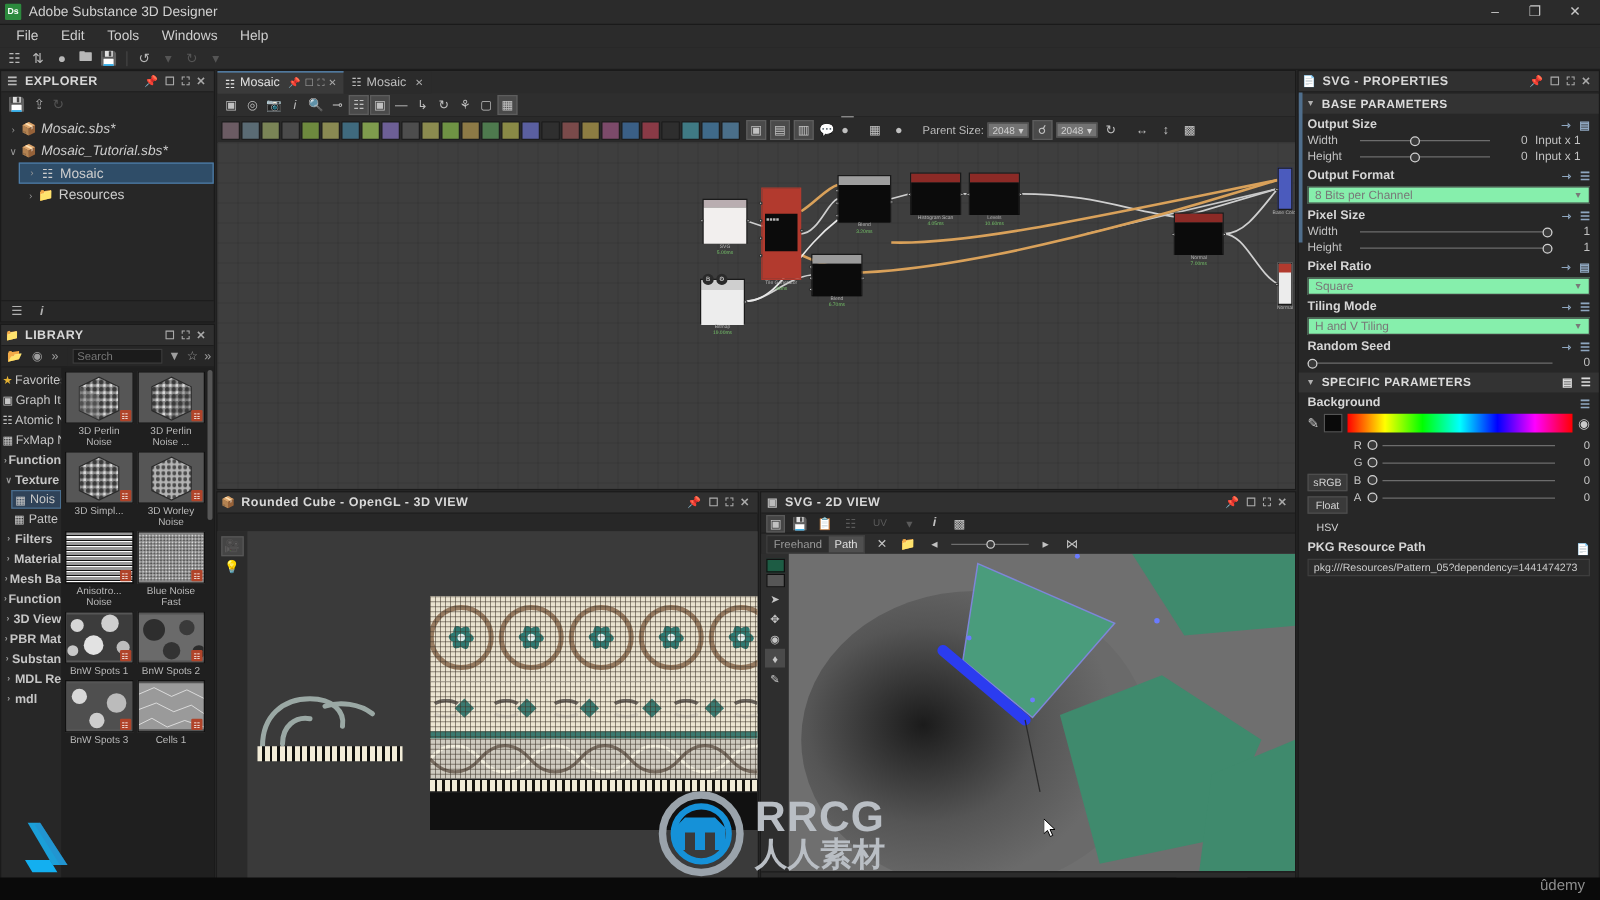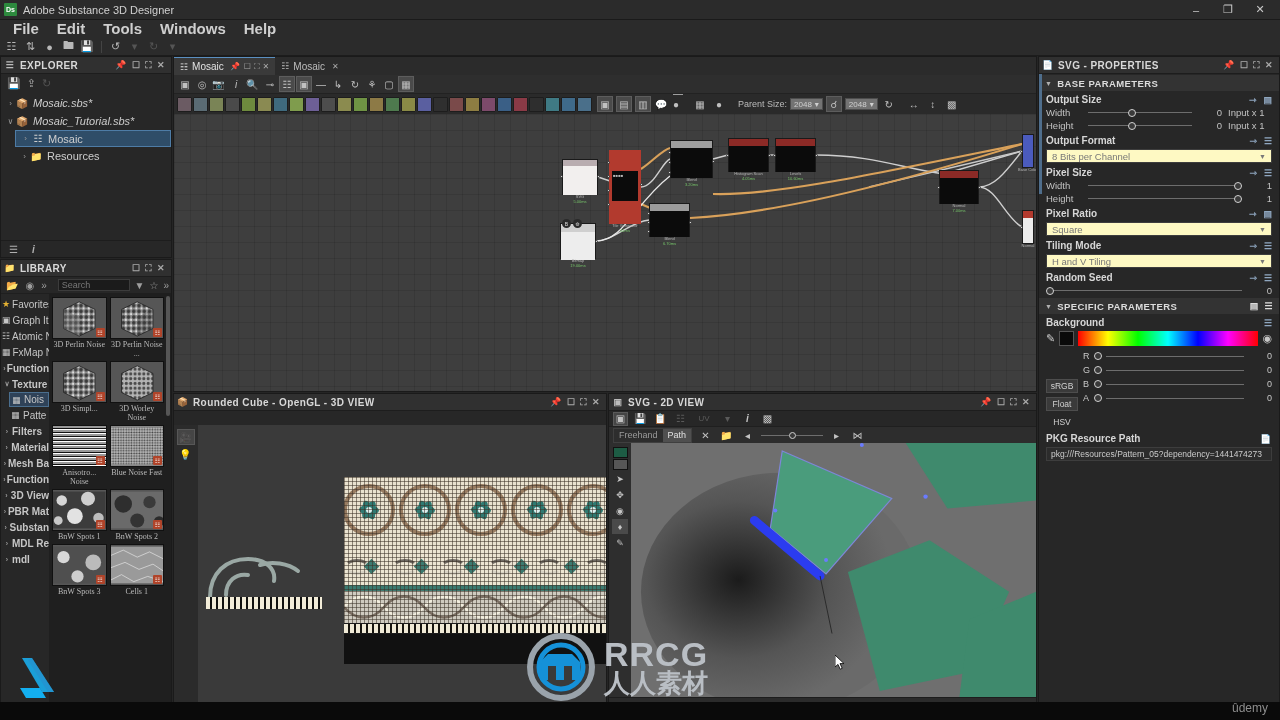--- a/index.html
+++ b/index.html
@@ -14,21 +14,21 @@
     font-weight:bold; display:flex; align-items:center; justify-content:center;
     border-radius:1px; margin-right:6px; }
   .app-title { font-size:11px; color:#d0d0d0; }
   .win-ctrl { margin-left:auto; display:flex; }
   .win-btn { width:32px; height:20px; display:flex; align-items:center;
     justify-content:center; font-size:11px; color:#c8c8c8; }
 
   
   .menubar { height:18px; background:#2b2b2b; display:flex; align-items:center;
     padding-left:4px; }
-  .menu-item { padding:0 9px; font-size:15px; color:#cfcfcf; line-height:18px;font-weight:bold; }
+  .menu-item { padding:0 9px; font-size:11px; color:#cfcfcf; line-height:18px; }
 
   
   .maintoolbar { height:18px; background:#2b2b2b; display:flex; align-items:center;
     padding-left:3px; gap:2px; border-bottom:1px solid #1c1c1c; }
   .tb-ico { width:17px; height:16px; display:flex; align-items:center;
     justify-content:center; color:#b8b8b8; font-size:11px; }
   .tb-ico.dim { color:#555; }
   .tb-sep { width:1px; height:12px; background:#444; margin:0 3px; }
 
   
@@ -74,21 +74,21 @@
   .lrow.bold { font-weight:bold; }
   .lrow.sel { background:#2f4258; border:1px solid #4a6e8e; height:15px; }
   .lrow .arrow { width:10px; font-size:7px; }
   .lrow .tico { width:11px; margin-right:2px; font-size:9px; }
   .lib-grid-wrap { flex:1; background:#1f1f1f; position:relative; overflow:hidden; }
   .lib-search { height:15px; display:flex; align-items:center; gap:5px;
     padding:0 4px; background:#272727; }
   .srch { flex:1; height:12px; background:#1b1b1b; border:1px solid #3c3c3c;
     font-size:9px; color:#777; padding-left:3px; line-height:11px; }
   .lib-grid { display:grid; grid-template-columns:1fr 1fr; gap:3px; padding:3px;
-    padding-right:7px;font-family:Liberation Serif, serif; }
+    padding-right:7px; }
   .lcell { text-align:center; }
   .lthumb { width:100%; height:42px; position:relative; border:1px solid #111;
     background:#565656; overflow:hidden; }
   .lthumb .badge { position:absolute; right:1px; bottom:1px; width:9px; height:9px;
     background:#b0442a; font-size:6px; color:#fff; display:flex;
     align-items:center; justify-content:center; border-radius:1px; }
   .lcap { font-size:8px; color:#b9b9b9; line-height:9px; margin-top:1px; }
   .lib-scroll { position:absolute; right:1px; top:2px; width:4px; height:120px;
     background:#565656; border-radius:2px; }
 
@@ -216,21 +216,21 @@
   .plab .icns { margin-left:auto; display:flex; gap:7px; color:#8fa7c0;
     font-size:9px; }
   .sline { display:flex; align-items:center; gap:6px; margin-top:2px;
     font-size:9.5px; color:#c2c2c2; }
   .sline .nm { width:36px; flex:none; }
   .track { flex:1; height:1px; background:#6d6d6d; position:relative; }
   .knob { position:absolute; top:-3.5px; width:8px; height:8px; border-radius:50%;
     border:1px solid #d2d2d2; background:#3a3a3a; }
   .val { width:24px; text-align:right; flex:none; }
   .val2 { width:44px; text-align:left; flex:none; }
-  .combo { height:14px; background:#fef9c3; border:1px solid #3d3d3d; margin-top:3px;
+  .combo { height:14px; background:#86efac; border:1px solid #3d3d3d; margin-top:3px;
     display:flex; align-items:center; padding:0 5px; font-size:9.5px; color:#787878; }
   .combo .cv { margin-left:auto; font-size:7px; }
   .cmodes { display:flex; gap:3px; margin-top:3px; }
   .cmode { flex:1; height:17px; background:#3c3c3c; border:1px solid #4b4b4b;
     display:flex; align-items:center; justify-content:center; font-size:9.5px;
     color:#d8d8d8; }
   .cmode.sel { background:#4e4e4e; border-color:#777; }
   .bgrow { display:flex; align-items:center; gap:4px; margin-top:3px; }
   .sw-blk { width:15px; height:15px; background:#0a0a0a; border:1px solid #555; }
   .hue { flex:1; height:15px;

